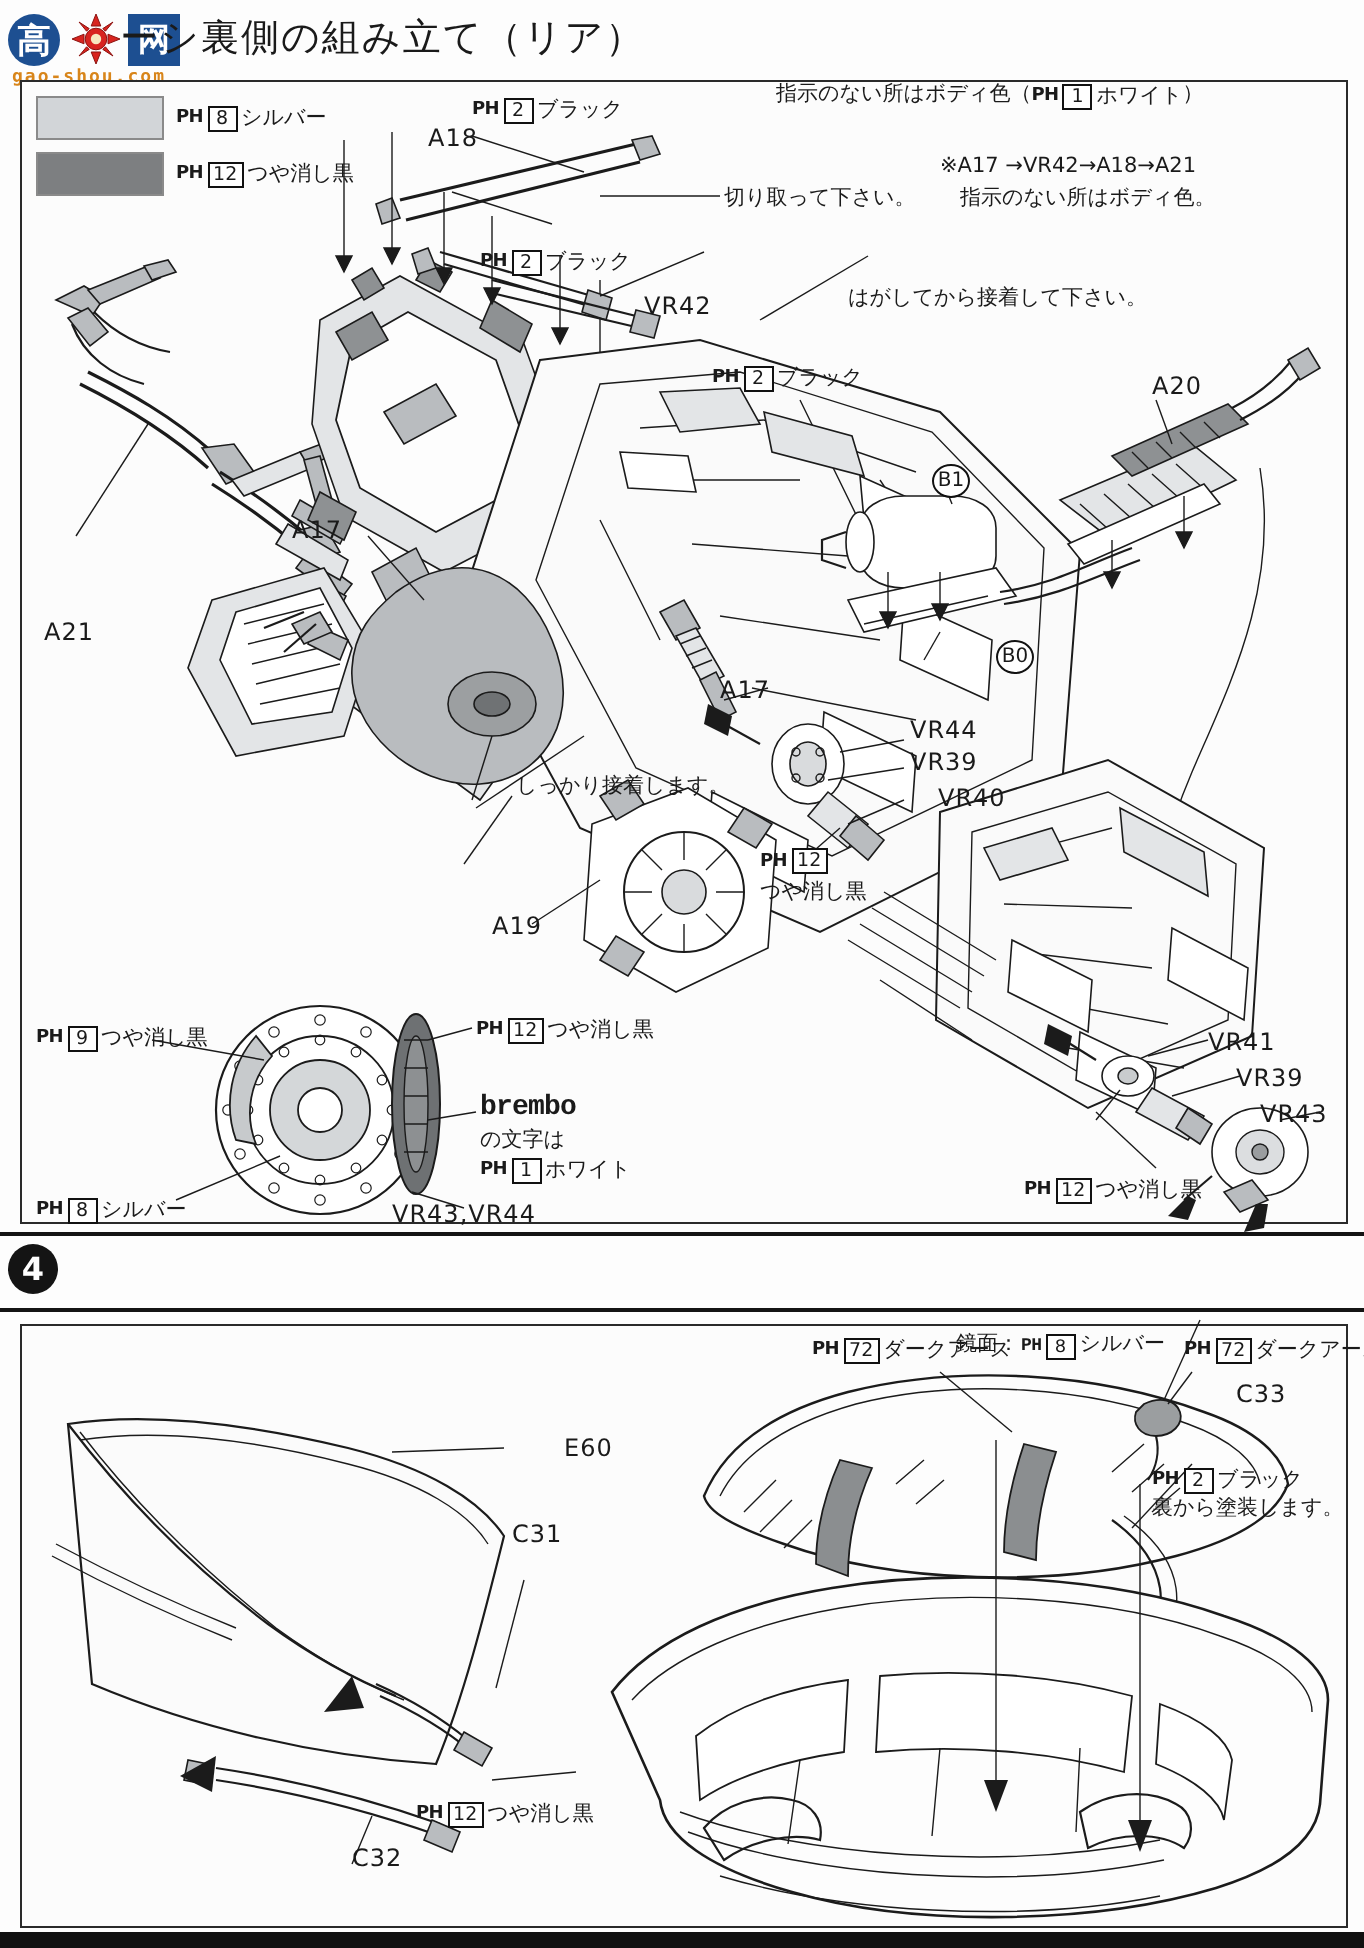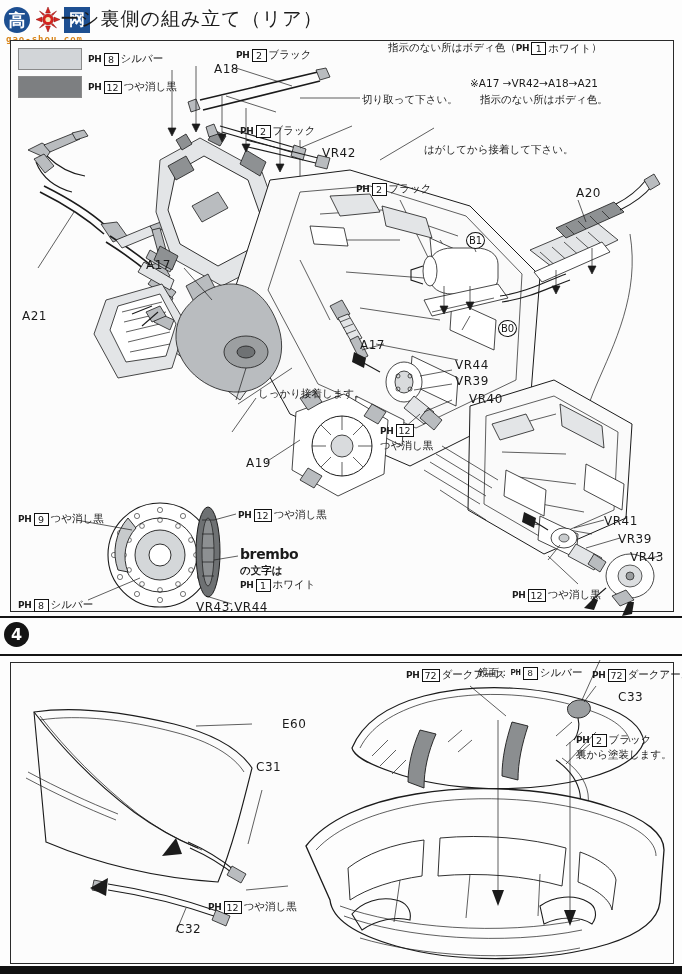--- a/index.html
+++ b/index.html
@@ -87,21 +87,21 @@
   #hatchsw{
     position:absolute;left:4px;top:4px;width:36px;height:11px;
     background:
       repeating-linear-gradient(135deg,#111 0 1.6px,#fff 1.6px 3.4px);
     border:1px solid #111;
   }
   #hatchtxt{position:absolute;left:43px;top:2px;font-size:9.5px;line-height:13.5px;}
   #hatchtxt2{position:absolute;left:4px;top:16px;font-size:9.5px;line-height:13.5px;}
 
   
-  #brembo-word{font-size:14px;font-weight:bold;letter-spacing:-.4px;}
+  #brembo-word{font-size:14px;font-weight:bold;letter-spacing:-.4px;font-family:Liberation Mono, monospace;}
 
   
   .circtag{
     position:absolute;width:17px;height:15px;border:1.2px solid #111;border-radius:50%;
     font-size:10px;display:flex;align-items:center;justify-content:center;
     background:#fff;font-family:"DejaVu Sans",sans-serif;
   }
 
   
   svg.art{position:absolute;left:0;top:0;pointer-events:none;}
@@ -525,21 +525,21 @@
     <span class="ph">PH</span>
       <span class="num">8</span>
       <span class="nm">シルバー</span>
   </div>
   <div class="abs paint" style="left:238px;top:508px;">
     <span class="ph">PH</span>
       <span class="num">12</span>
       <span class="nm">つや消し黒</span>
   </div>
   <div class="abs" id="brembo-word" style="left:240px;top:546px;">brembo</div>
-  <div class="abs note" style="left:240px;top:563px;font-weight:bold;">の文字は</div>
+  <div class="abs note" style="left:240px;top:563px;">の文字は</div>
   <div class="abs paint" style="left:240px;top:578px;">
     <span class="ph">PH</span>
       <span class="num">1</span>
       <span class="nm">ホワイト</span>
   </div>
   <div class="abs partno" style="left:196px;top:600px;">VR43,VR44</div>
 
   <div class="hrule" style="top:616px;"></div>
   <div class="abs" id="step4head">
     <div class="stepnum">4</div>

